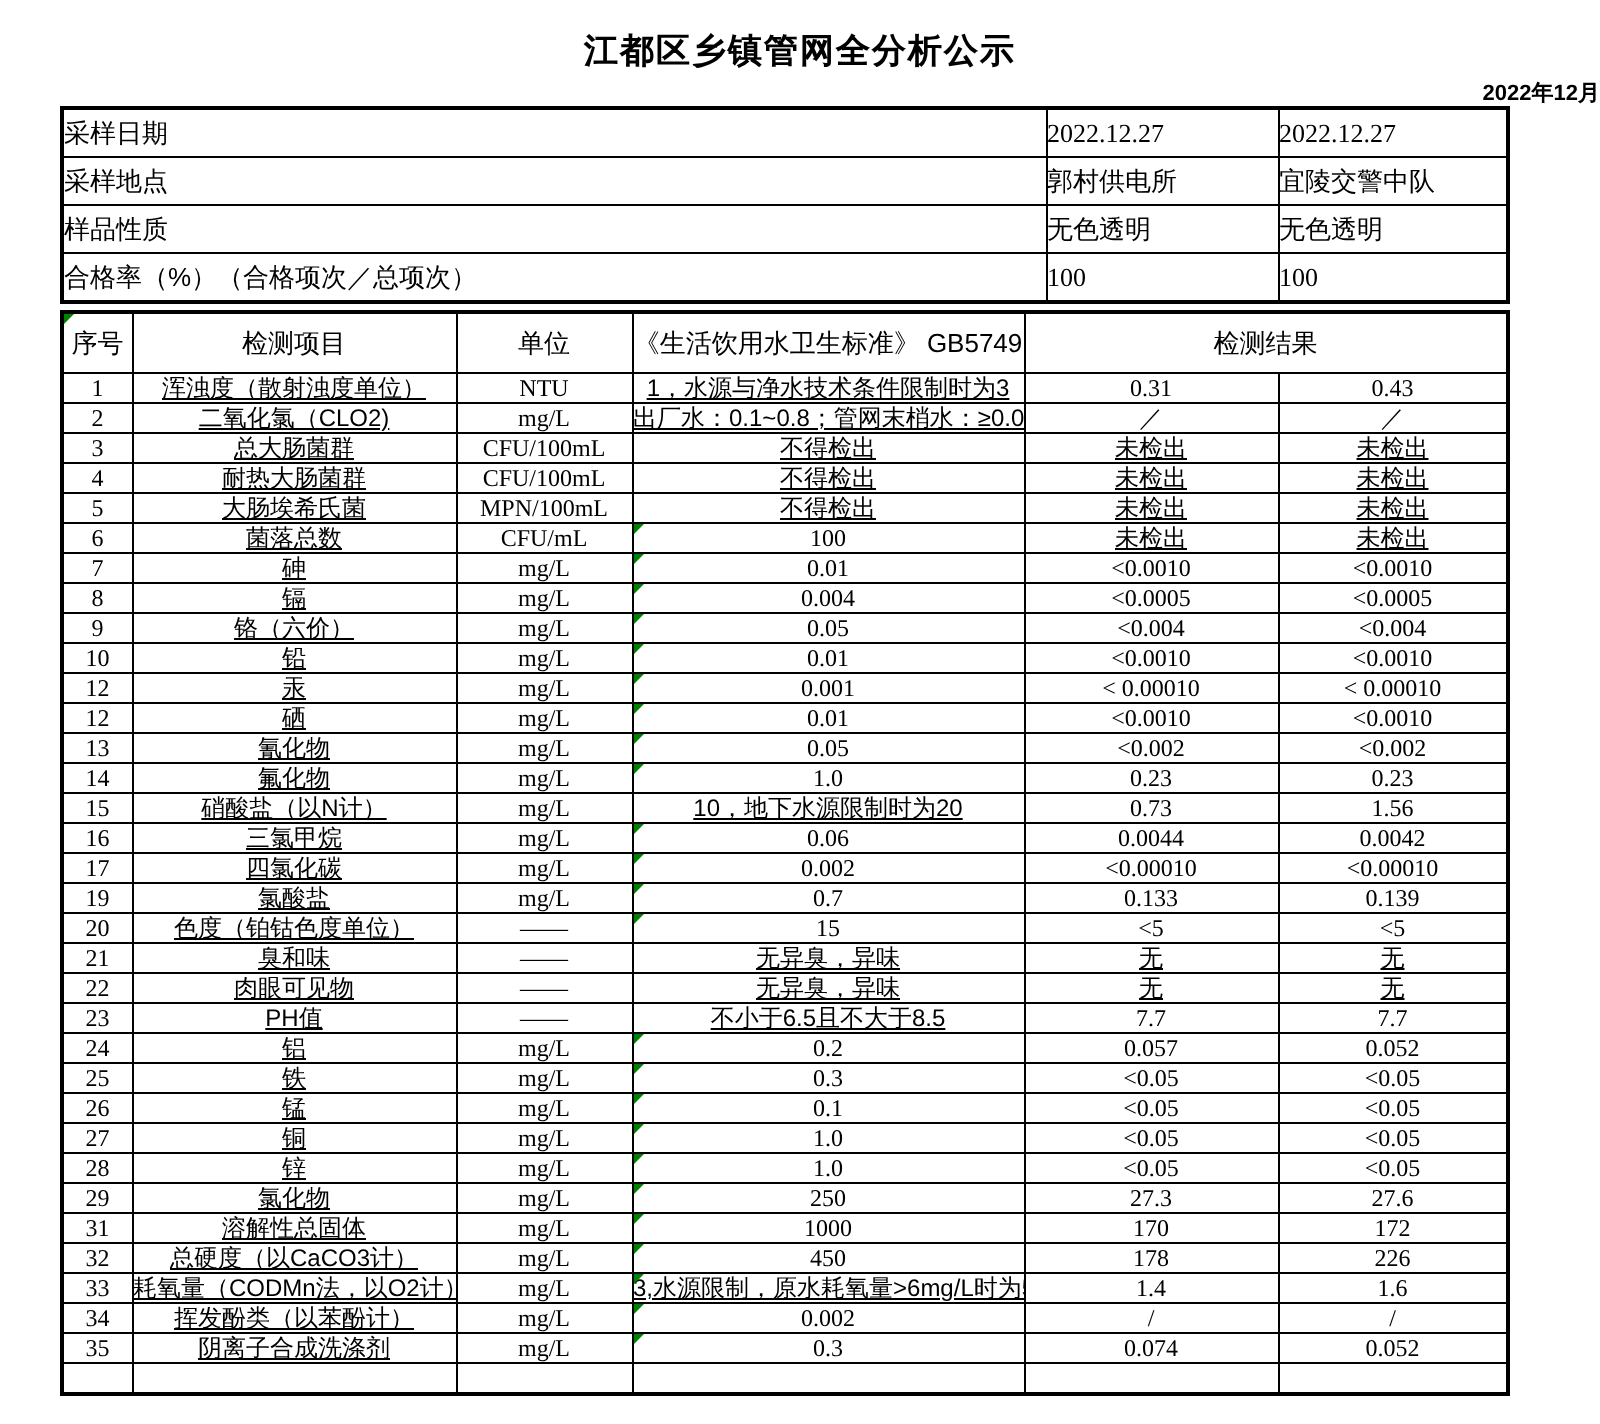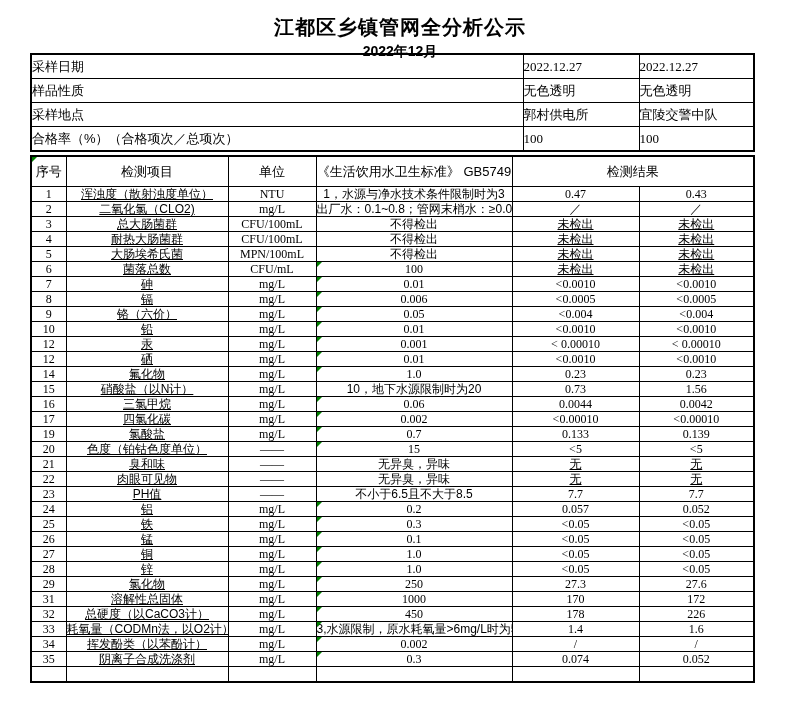--- a/index.html
+++ b/index.html
@@ -3,25 +3,25 @@
 <meta charset="utf-8">
 <style>
   html,body { margin:0; padding:0; }
   body {
     width:800px; height:712px;
     background:#ffffff; color:#000;
     font-family:"Liberation Sans","DejaVu Sans",sans-serif;
     position:relative; overflow:hidden;
   }
   .title {
-    text-align:center; font-weight:bold; font-size:20px;
+    text-align:center; font-weight:bold; font-size:17px;
     padding-top:14px; letter-spacing:1px;
   }
   .subtitle {
-    text-align:center; font-weight:bold; font-size:14px; margin-top:2px;
+    text-align:right; font-weight:bold; font-size:11px; margin-top:2px;
   }
   table { border-collapse:collapse; table-layout:fixed; }
   .info-table {
     position:absolute; left:30px; top:53px; width:723px;
     border:2px solid #000;
   }
   .info-table td {
     border:1px solid #000; height:23px; font-size:13px;
     text-align:left; padding:0; white-space:nowrap; overflow:hidden;
   }
@@ -38,21 +38,21 @@
     border:1px solid #000; height:14px; line-height:12px; font-size:12px;
     text-align:center; padding:0; white-space:nowrap; overflow:hidden;
     position:relative;
   }
   .serif { font-family:"Liberation Serif","DejaVu Serif",serif; }
   .item {
     text-align:left; padding-left:2px; text-decoration:underline;
     font-size:12px;
     margin-top:31px;
   }
-  .std-text { font-size:11px; }
+  .std-text { text-decoration:underline; font-size:11px; }
   .res-text { text-decoration:underline; }
   .tri {
     position:absolute; top:0; left:0; width:0; height:0;
     border-top:5px solid #008000; border-right:5px solid transparent;
   }
 </style>
 </head>
 <body>
 
 <div class="page">
@@ -66,28 +66,28 @@
         <col style="width:116px">
         <col style="width:115px">
     </colgroup>
     <tbody id="info-body">
         <tr>
           <td>采样日期</td>
           <td class="serif">2022.12.27</td>
           <td class="serif">2022.12.27</td>
         </tr>
         <tr>
+          <td>采样地点</td>
+          <td class="serif">郭村供电所</td>
+          <td class="serif">宜陵交警中队</td>
+        </tr>
+        <tr>
           <td>样品性质</td>
           <td class="serif">无色透明</td>
           <td class="serif">无色透明</td>
-        </tr>
-        <tr>
-          <td>采样地点</td>
-          <td class="serif">郭村供电所</td>
-          <td class="serif">宜陵交警中队</td>
         </tr>
         <tr>
           <td>合格率（%）（合格项次／总项次）</td>
           <td class="serif">100</td>
           <td class="serif">100</td>
         </tr>
       </tbody>
   </table>
 
   <table class="main-table">
@@ -110,21 +110,21 @@
         <th>《生活饮用水卫生标准》 GB5749</th>
         <th colspan="2">检测结果</th>
       </tr>
     </thead>
     <tbody id="main-body">
         <tr>
           <td class="serif"><span>1</span></td>
           <td class="item"><span>浑浊度（散射浊度单位）</span></td>
           <td class="serif"><span>NTU</span></td>
           <td class="std-text"><span>1，水源与净水技术条件限制时为3</span></td>
-          <td class="serif"><span>0.47</span></td>
+          <td class="serif"><span>0.31</span></td>
           <td class="serif"><span>0.43</span></td>
         </tr>
         <tr>
           <td class="serif"><span>2</span></td>
           <td class="item"><span>二氧化氯（CLO2)</span></td>
           <td class="serif"><span>mg/L</span></td>
           <td class="std-text"><span>出厂水：0.1~0.8；管网末梢水：≥0.02</span></td>
           <td class="serif"><span>／</span></td>
           <td class="serif"><span>／</span></td>
         </tr>
@@ -165,21 +165,21 @@
           <td class="item"><span>砷</span></td>
           <td class="serif"><span>mg/L</span></td>
           <td class="serif"><span class="tri"></span><span>0.01</span></td>
           <td class="serif"><span>&lt;0.0010</span></td>
           <td class="serif"><span>&lt;0.0010</span></td>
         </tr>
         <tr>
           <td class="serif"><span>8</span></td>
           <td class="item"><span>镉</span></td>
           <td class="serif"><span>mg/L</span></td>
-          <td class="serif"><span class="tri"></span><span>0.006</span></td>
+          <td class="serif"><span class="tri"></span><span>0.004</span></td>
           <td class="serif"><span>&lt;0.0005</span></td>
           <td class="serif"><span>&lt;0.0005</span></td>
         </tr>
         <tr>
           <td class="serif"><span>9</span></td>
           <td class="item"><span>铬（六价）</span></td>
           <td class="serif"><span>mg/L</span></td>
           <td class="serif"><span class="tri"></span><span>0.05</span></td>
           <td class="serif"><span>&lt;0.004</span></td>
           <td class="serif"><span>&lt;0.004</span></td>
@@ -200,20 +200,28 @@
           <td class="serif"><span>&lt; 0.00010</span></td>
           <td class="serif"><span>&lt; 0.00010</span></td>
         </tr>
         <tr>
           <td class="serif"><span>12</span></td>
           <td class="item"><span>硒</span></td>
           <td class="serif"><span>mg/L</span></td>
           <td class="serif"><span class="tri"></span><span>0.01</span></td>
           <td class="serif"><span>&lt;0.0010</span></td>
           <td class="serif"><span>&lt;0.0010</span></td>
+        </tr>
+        <tr>
+          <td class="serif"><span>13</span></td>
+          <td class="item"><span>氰化物</span></td>
+          <td class="serif"><span>mg/L</span></td>
+          <td class="serif"><span class="tri"></span><span>0.05</span></td>
+          <td class="serif"><span>&lt;0.002</span></td>
+          <td class="serif"><span>&lt;0.002</span></td>
         </tr>
         <tr>
           <td class="serif"><span>14</span></td>
           <td class="item"><span>氟化物</span></td>
           <td class="serif"><span>mg/L</span></td>
           <td class="serif"><span class="tri"></span><span>1.0</span></td>
           <td class="serif"><span>0.23</span></td>
           <td class="serif"><span>0.23</span></td>
         </tr>
         <tr>

